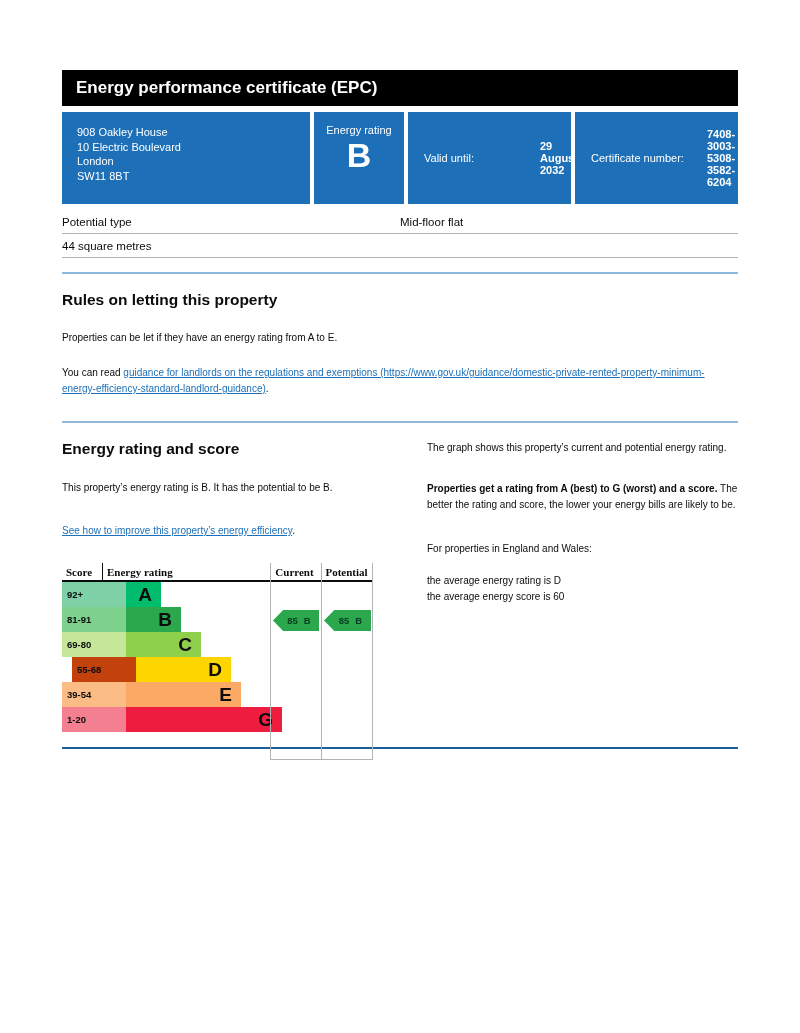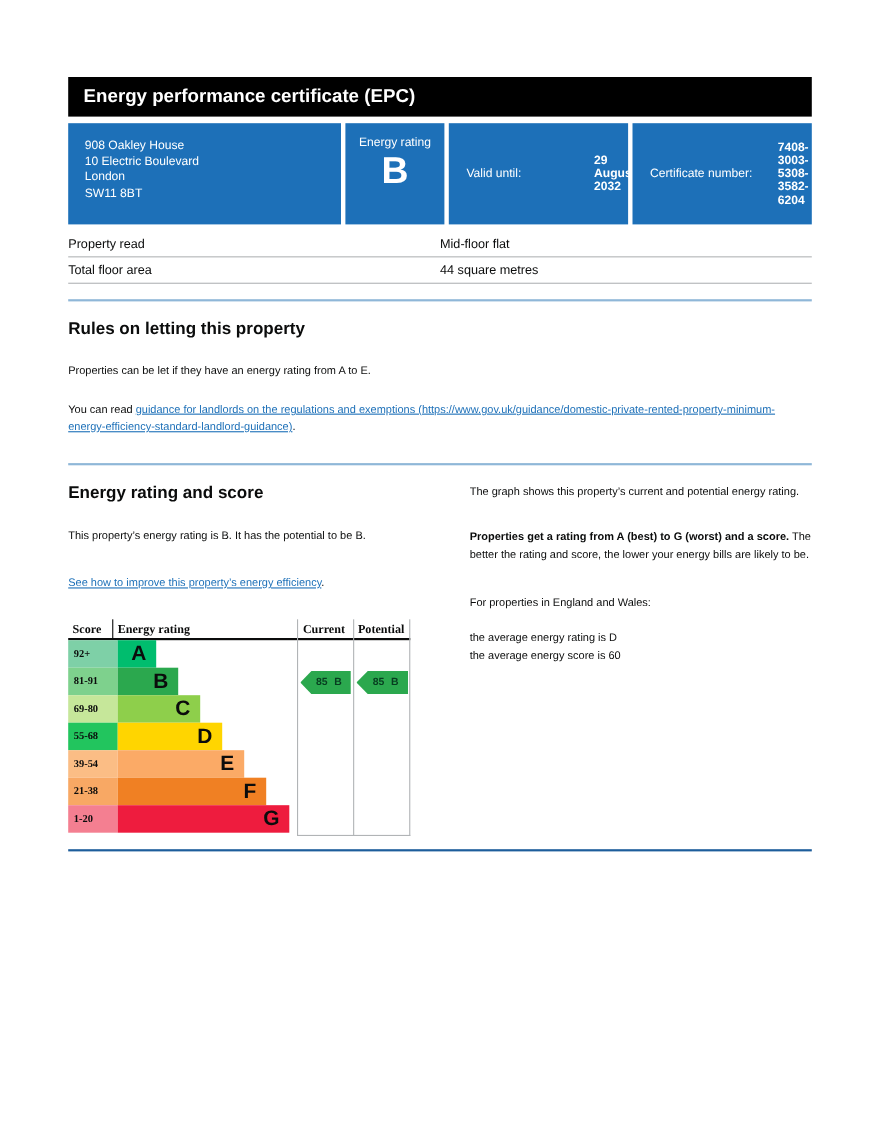--- a/index.html
+++ b/index.html
@@ -62,21 +62,21 @@
   .col-right .p4 { margin-top: 16px; }
 
   
   .epc-chart { position: relative; width: 311px; margin-top: 24px; font-size: 11px; }
   .chart-header { display: flex; height: 19px; border-bottom: 2px solid #0b0c0c; font-weight: bold; align-items: center; font-family: Liberation Serif, serif; }
   .h-score { width: 41px; padding-left: 4px; border-right: 1px solid #0b0c0c; height: 100%; display: flex; align-items: center; }
   .h-rating { flex: 1; padding-left: 4px; }
   .h-current { width: 51px; text-align: center; }
   .h-potential { width: 53px; text-align: center; }
   .band-row { display: flex; height: 25px; }
-  .score-cell { width: 45px; display: flex; align-items: center; padding-left: 5px; font-size: 9.5px; font-weight: bold; font-family: Liberation Serif, serif; }
+  .score-cell { width: 64px; display: flex; align-items: center; padding-left: 5px; font-size: 9.5px; font-weight: bold; }
   .bar { display: flex; align-items: center; justify-content: flex-end; padding-right: 9px; font-size: 19px; font-weight: bold; line-height: 1; }
   .v-line { position: absolute; top: 0; height: 197px; width: 0; border-left: 1px solid #b1b4b6; }
   .v1 { left: 208px; } .v2 { left: 259px; } .v3 { left: 310px; }
   .cols-bottom { position: absolute; left: 208px; top: 196px; width: 103px; border-top: 1px solid #b1b4b6; }
   .arrow {
     position: absolute; top: 47px; height: 21px;
     display: flex; align-items: center; justify-content: center; gap: 6px;
     font-size: 9.5px; font-weight: bold; color: #073d20;
     clip-path: polygon(0 50%, 22% 0, 100% 0, 100% 100%, 22% 100%);
     padding-left: 6px;
@@ -111,25 +111,24 @@
       </div>
       <div class="blue-box meta-box">
         <span class="meta-label">Certificate number:</span>
         <span class="meta-value">7408-3003-5308-3582-6204</span>
       </div>
     </div>
   </div>
 
   <div class="prop-table">
     <div class="prop-row">
-      <div class="prop-label">Property read</div>
+      <div class="prop-label">Potential type</div>
       <div class="prop-value">Mid-floor flat</div>
     </div>
     <div class="prop-row">
-      <div class="prop-label">Total floor area</div>
       <div class="prop-value">44 square metres</div>
     </div>
   </div>
 
   <hr class="rule-light">
 
   <div class="rules-section">
     <h2>Rules on letting this property</h2>
     <p class="p1">Properties can be let if they have an energy rating from A to E.</p>
     <p class="p2"><span>You can read </span><a href="#">guidance for landlords on the regulations and exemptions (https://www.gov.uk/guidance/domestic-private-rented-property-minimum-energy-efficiency-standard-landlord-guidance)</a><span>.</span></p>
@@ -157,30 +156,26 @@
         </div>
         <div class="band-row">
           <div class="score-cell" style="background: rgb(126, 209, 141);">81-91</div>
           <div class="bar" style="background: rgb(43, 168, 78); width: 55px;">B</div>
         </div>
         <div class="band-row">
           <div class="score-cell" style="background: rgb(198, 231, 154);">69-80</div>
           <div class="bar" style="background: rgb(142, 207, 75); width: 75px;">C</div>
         </div>
         <div class="band-row">
-          <div class="score-cell" style="background: #22c55e;">55-68</div>
+          <div class="score-cell" style="background: #c2410c; margin-left: 10px;">55-68</div>
           <div class="bar" style="background: rgb(255, 213, 0); width: 95px;">D</div>
         </div>
         <div class="band-row">
           <div class="score-cell" style="background: rgb(251, 189, 133);">39-54</div>
           <div class="bar" style="background: rgb(251, 170, 102); width: 115px;">E</div>
-        </div>
-        <div class="band-row">
-          <div class="score-cell" style="background: rgb(248, 168, 100);">21-38</div>
-          <div class="bar" style="background: rgb(240, 128, 35); width: 135px;">F</div>
         </div>
         <div class="band-row">
           <div class="score-cell" style="background: rgb(244, 127, 145);">1-20</div>
           <div class="bar" style="background: rgb(238, 28, 62); width: 156px;">G</div>
         </div>
 
         <div class="v-line v1"></div>
         <div class="v-line v2"></div>
         <div class="v-line v3"></div>
         <div class="cols-bottom"></div>

